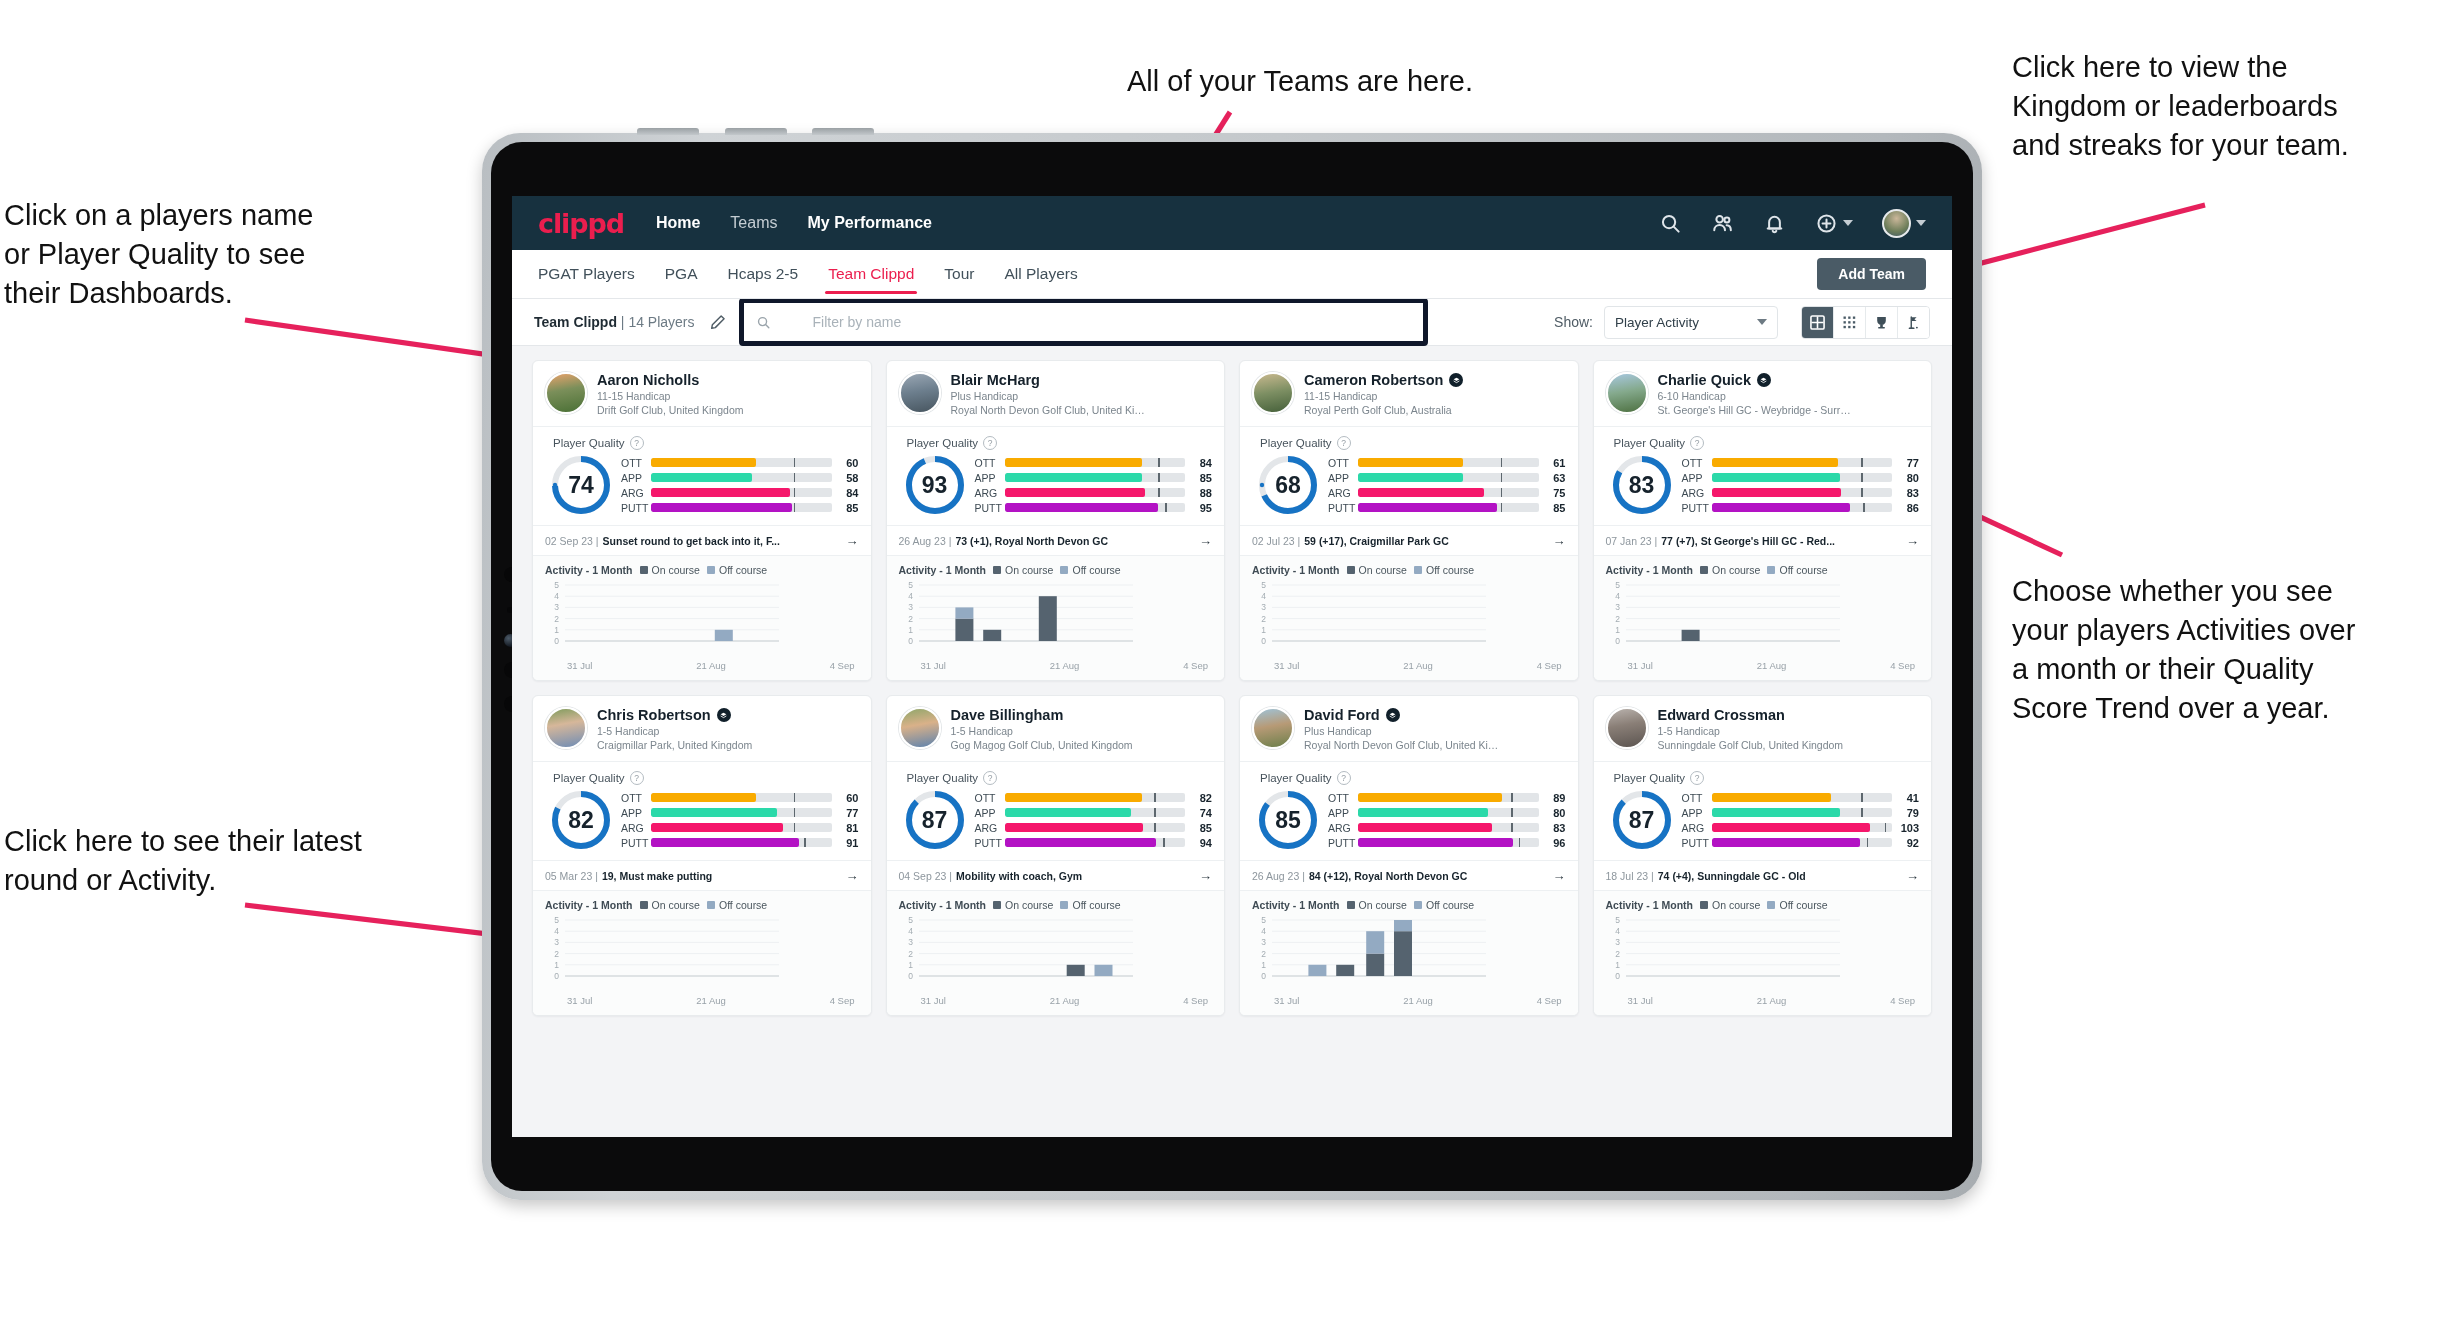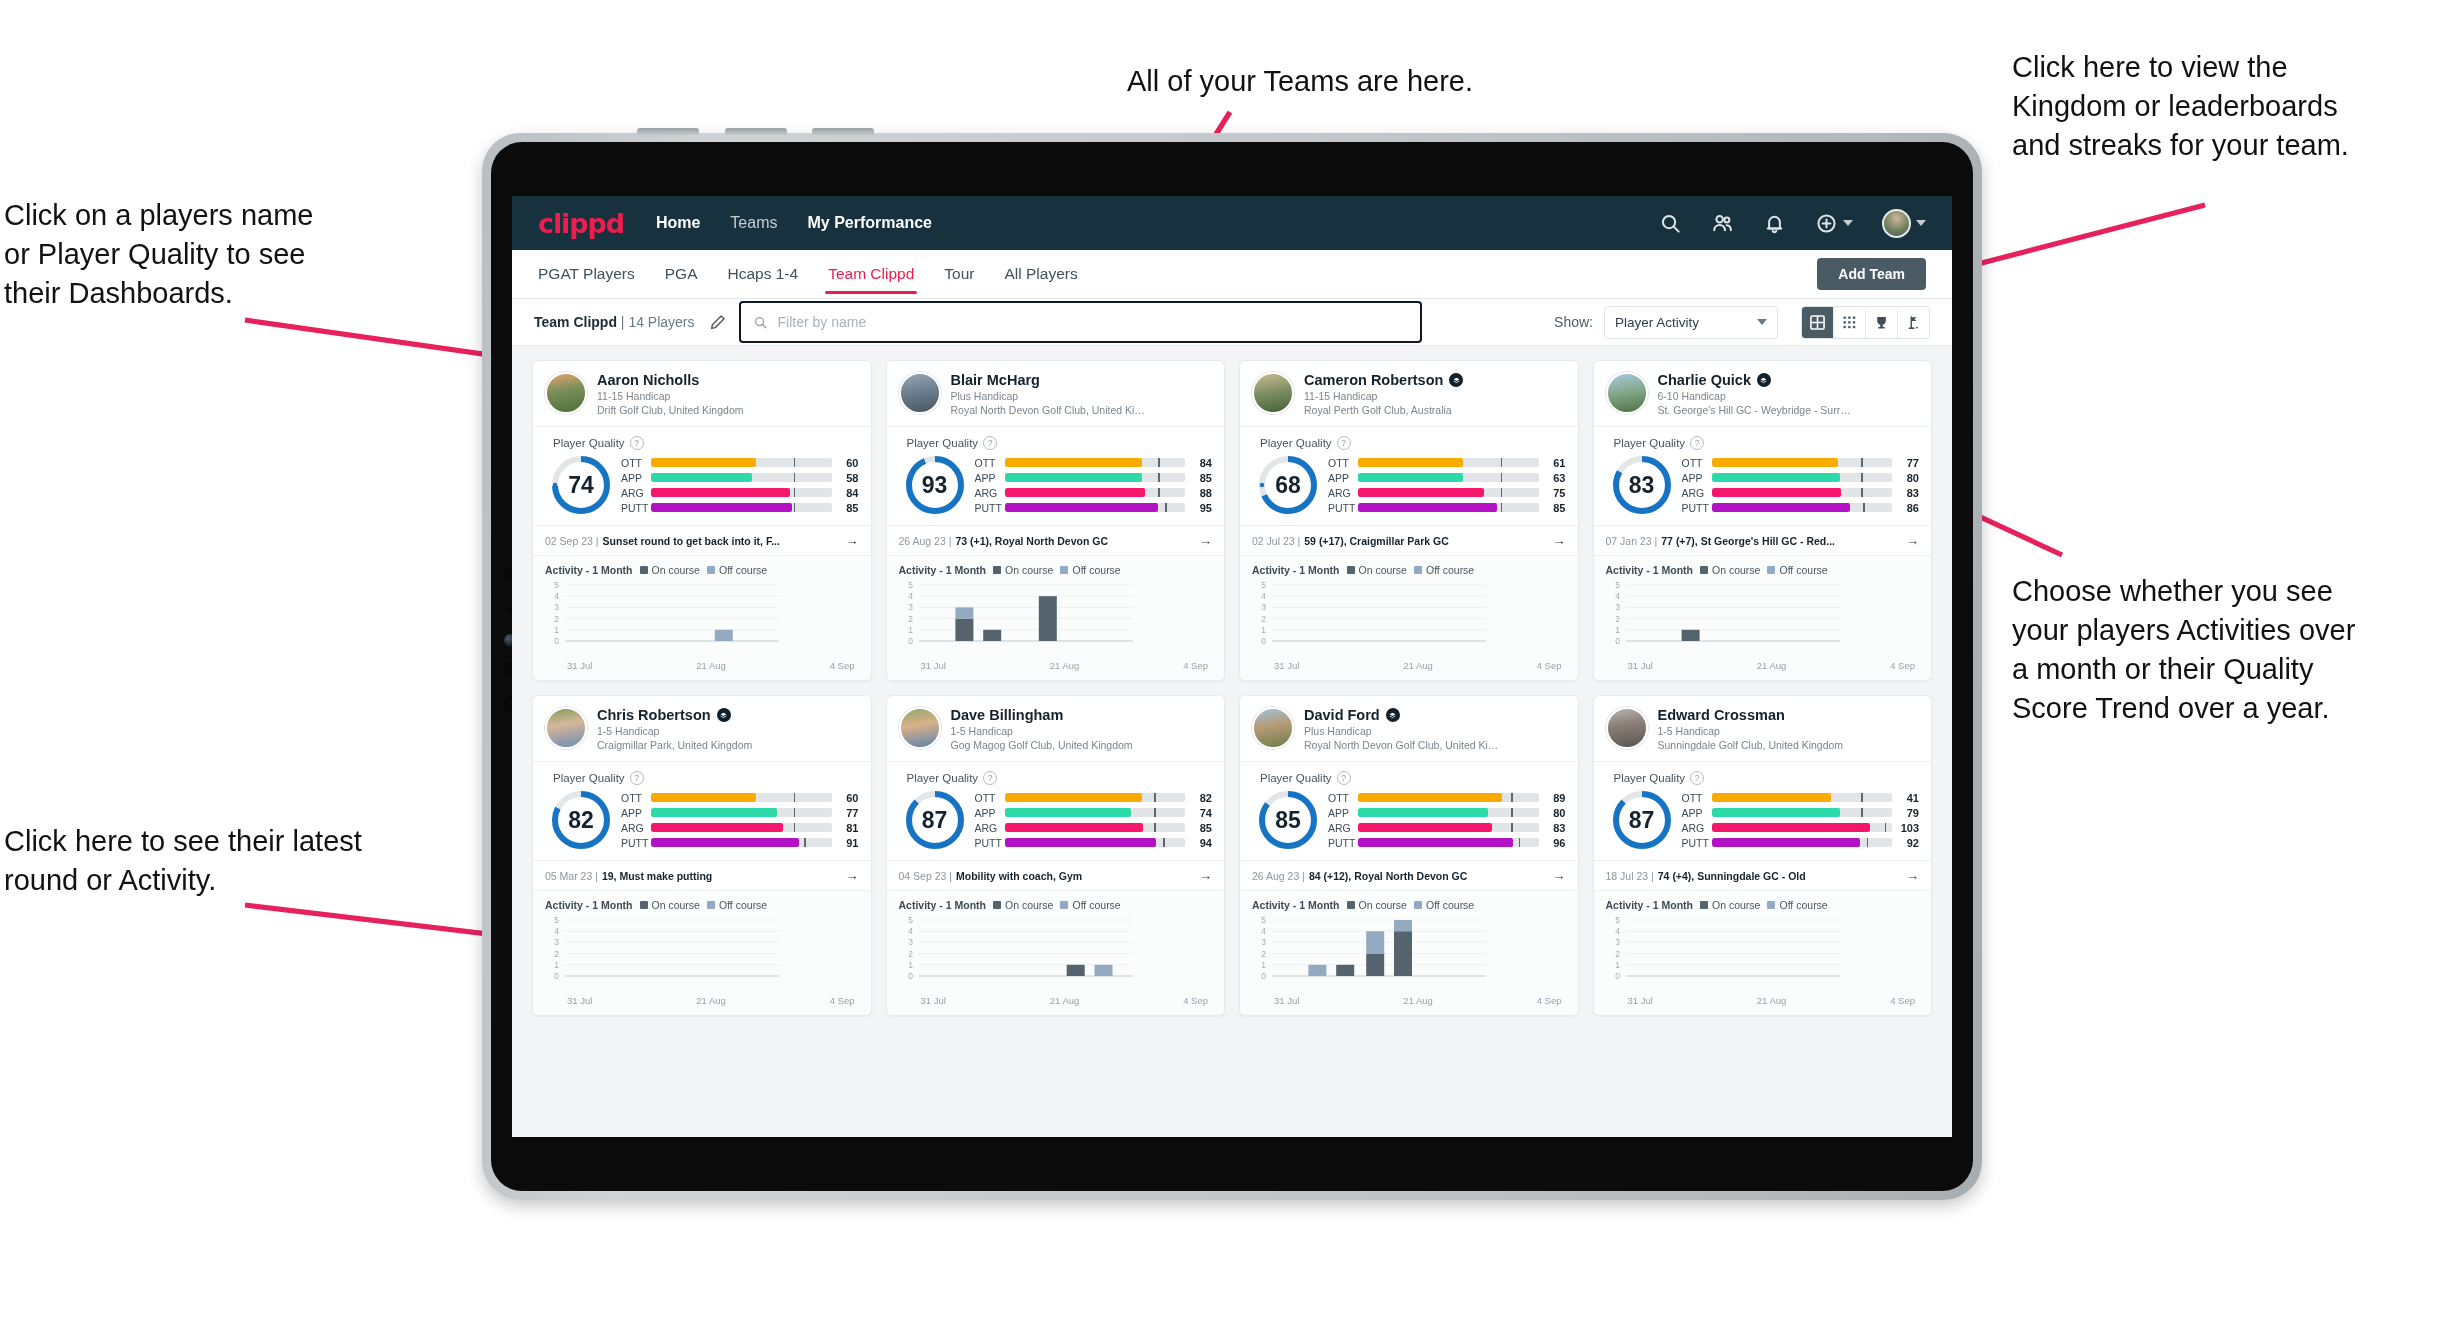--- a/index.html
+++ b/index.html
@@ -49,21 +49,21 @@
   .subtab{font-size:15.5px;color:#41505a;margin-right:30px;position:relative;padding:13px 0;}
   .subtab.active{color:#eb1e4e;}
   .subtab.active::after{content:"";position:absolute;left:-3px;right:-3px;bottom:2px;height:3.5px;background:#eb1e4e;border-radius:2px;}
   .add-team{margin-left:auto;background:#4a5b66;color:#fff;font-size:14px;font-weight:600;
             padding:8px 21px;border-radius:4px;}
 
   .toolbar{height:46px;background:#fff;border-bottom:1px solid #e4e7ea;display:flex;align-items:center;padding:0 22px;}
   .team-label{font-size:14px;color:#6c7a84;white-space:nowrap;}
   .team-label b{color:#1f2b33;font-weight:700;}
   .pencil{margin:0 12px 0 14px;width:18px;height:18px;}
-  .searchbox{flex:1;height:30px;background:#fff;border:2px solid #0f172a;border-radius:4px;display:flex;align-items:center;padding:4px 12px;max-width:655px;}
+  .searchbox{flex:1;height:30px;background:#fff;border:5px solid #0f172a;border-radius:4px;display:flex;align-items:center;padding:4px 12px;max-width:655px;gap:32px;}
   .search-ph{color:#a9b2b9;font-size:14px;margin-left:10px;}
   .show-wrap{margin-left:auto;display:flex;align-items:center;gap:11px;}
   .show-lbl{font-size:14px;color:#4e5b64;}
   .select{width:152px;height:31px;border:1px solid #e1e5e8;border-radius:4px;background:#fff;
           display:flex;align-items:center;padding:0 10px;font-size:13.5px;color:#31404a;}
   .select .cv{margin-left:auto;width:0;height:0;border-left:5px solid transparent;border-right:5px solid transparent;border-top:6px solid #6d7a83;}
   .viewgrp{display:flex;margin-left:12px;border:1px solid #dfe3e6;border-radius:4px;overflow:hidden;}
   .vbtn{width:31px;height:31px;display:flex;align-items:center;justify-content:center;background:#fff;border-right:1px solid #e6eaec;}
   .vbtn:last-child{border-right:none;}
   .vbtn.active{background:#4a5b66;}
@@ -185,21 +185,21 @@
             <div style="display:flex;align-items:center">
               <div class="avatar-nav"></div>
               <span class="chev"></span>
             </div>
           </div>
         </div>
 
         <div class="subnav">
           <div class="subtab">PGAT Players</div>
           <div class="subtab">PGA</div>
-          <div class="subtab">Hcaps 1-4</div>
+          <div class="subtab">Hcaps 2-5</div>
           <div class="subtab active">Team Clippd</div>
           <div class="subtab">Tour</div>
           <div class="subtab">All Players</div>
           <div class="add-team">Add Team</div>
         </div>
 
         <div class="toolbar">
           <div class="team-label">
             <b>Team Clippd</b><span> | </span><span>14 Players</span>
           </div>

